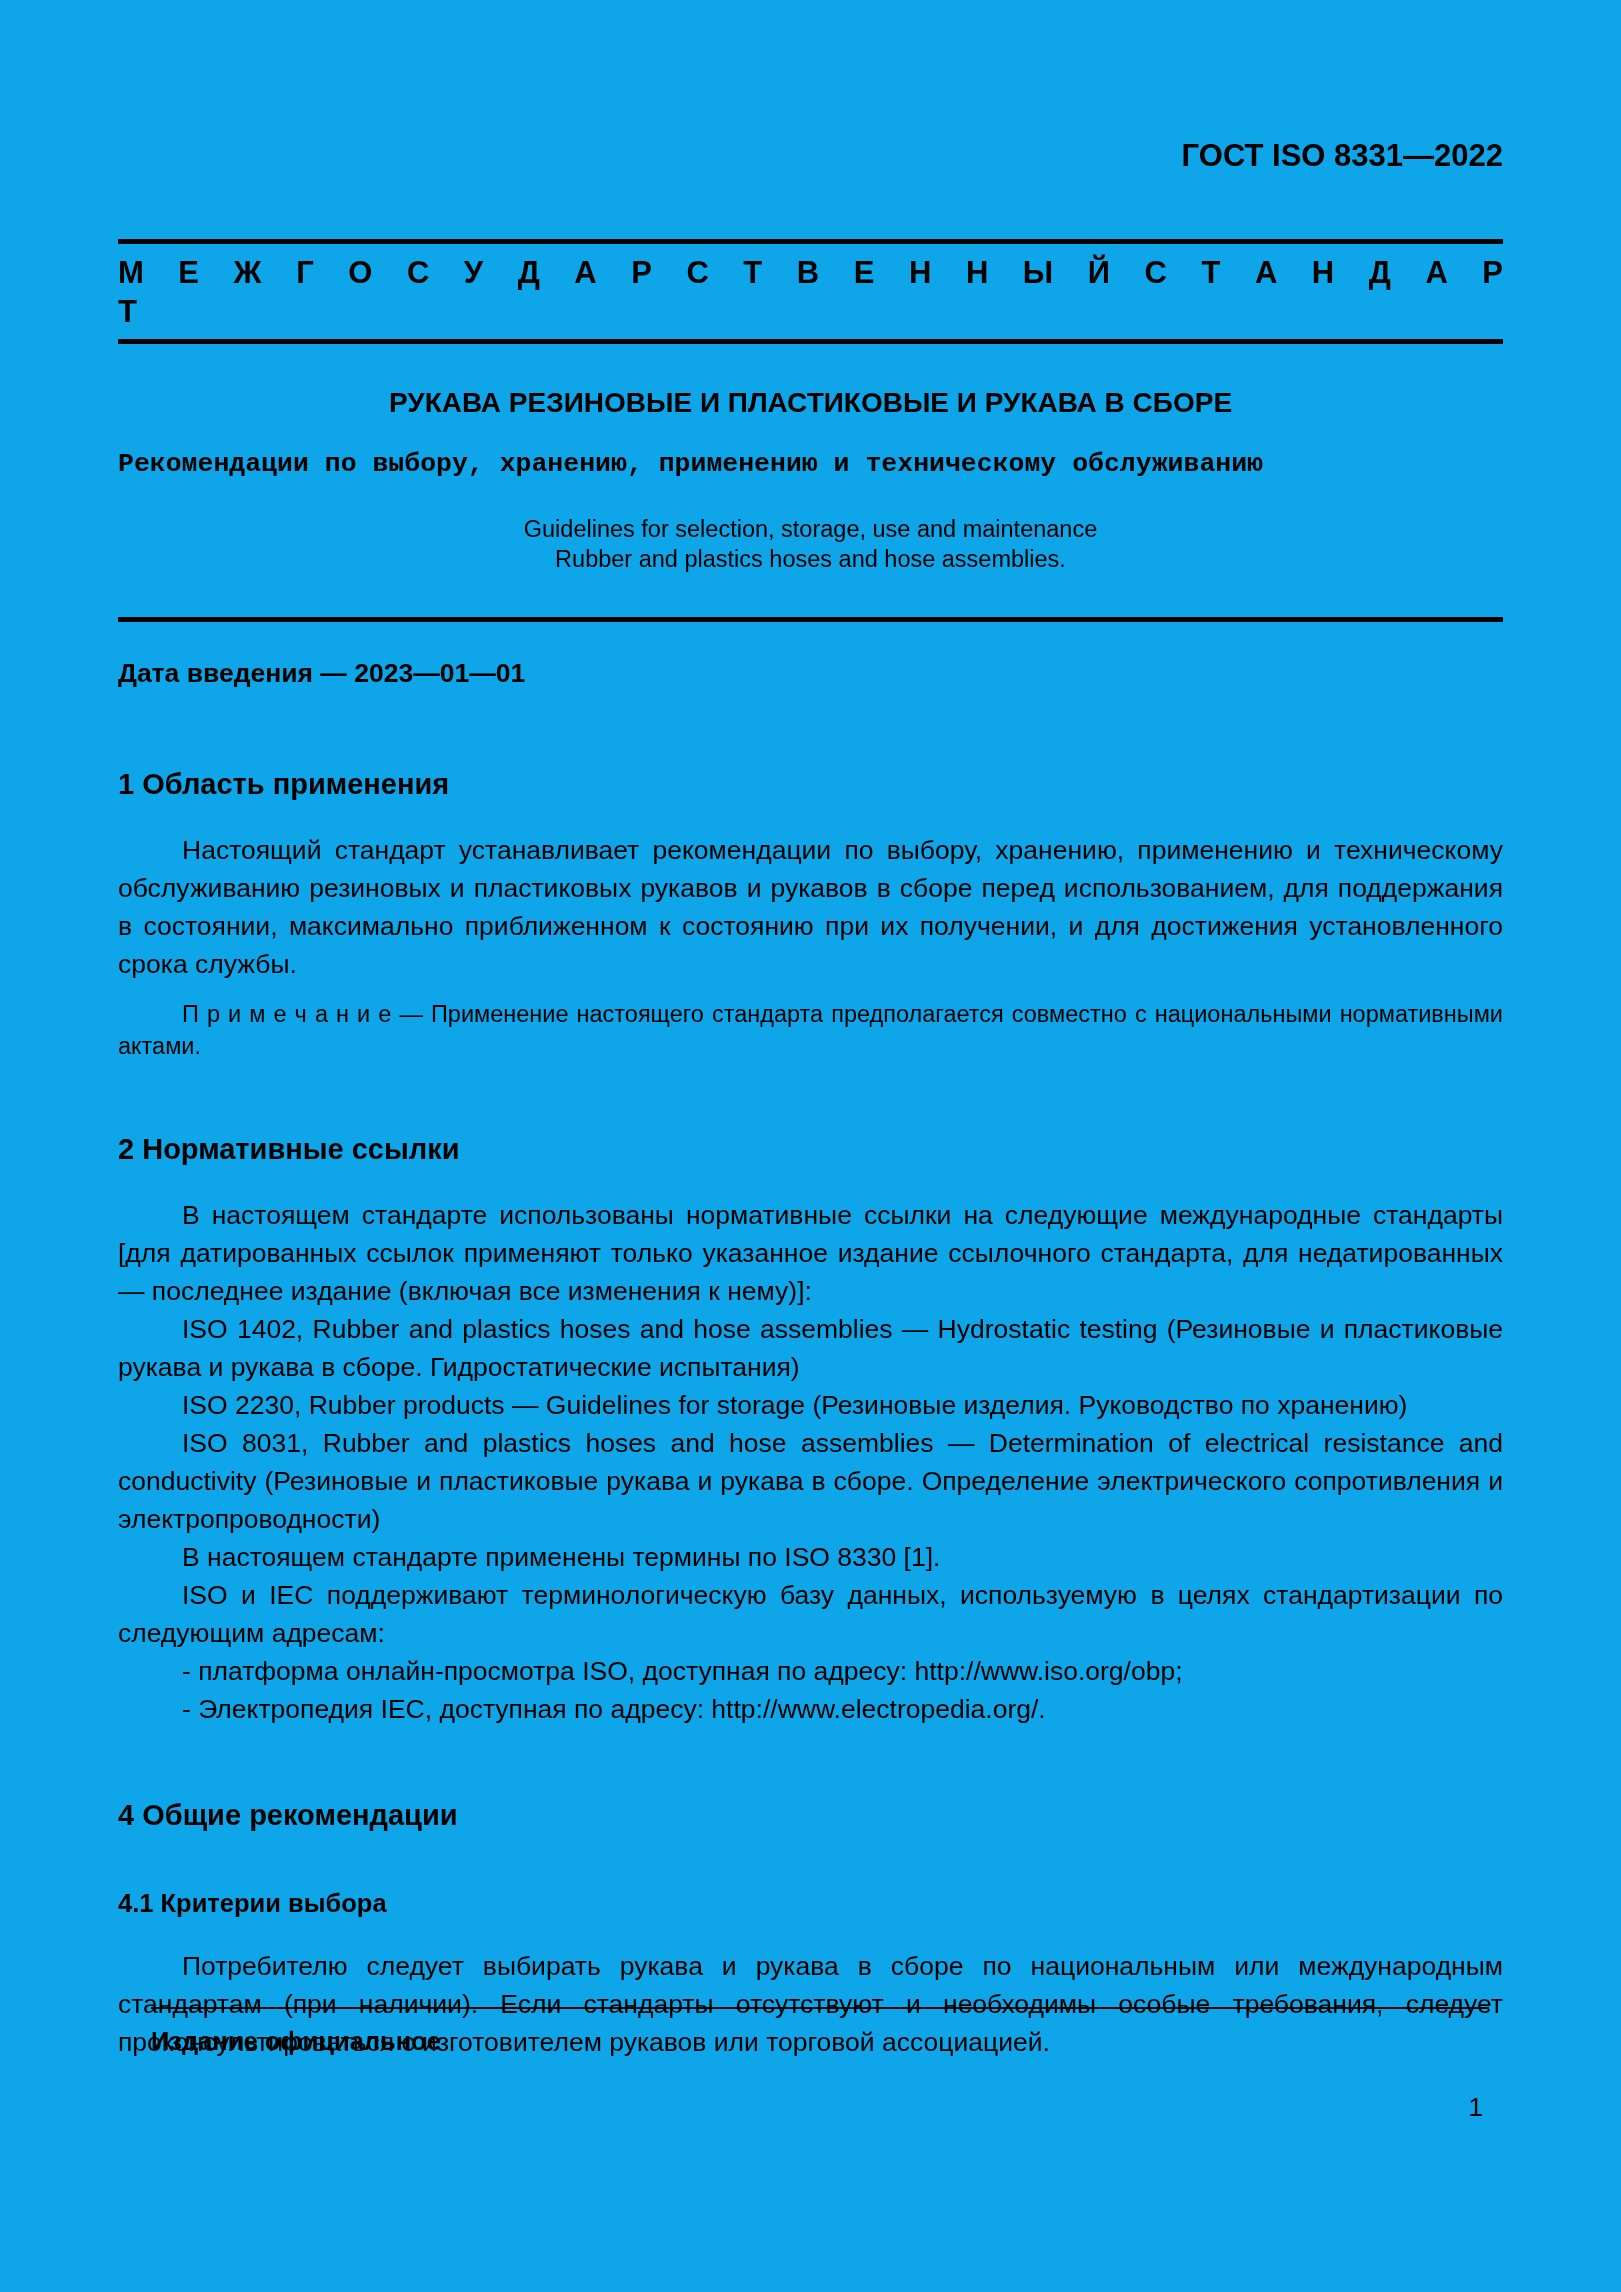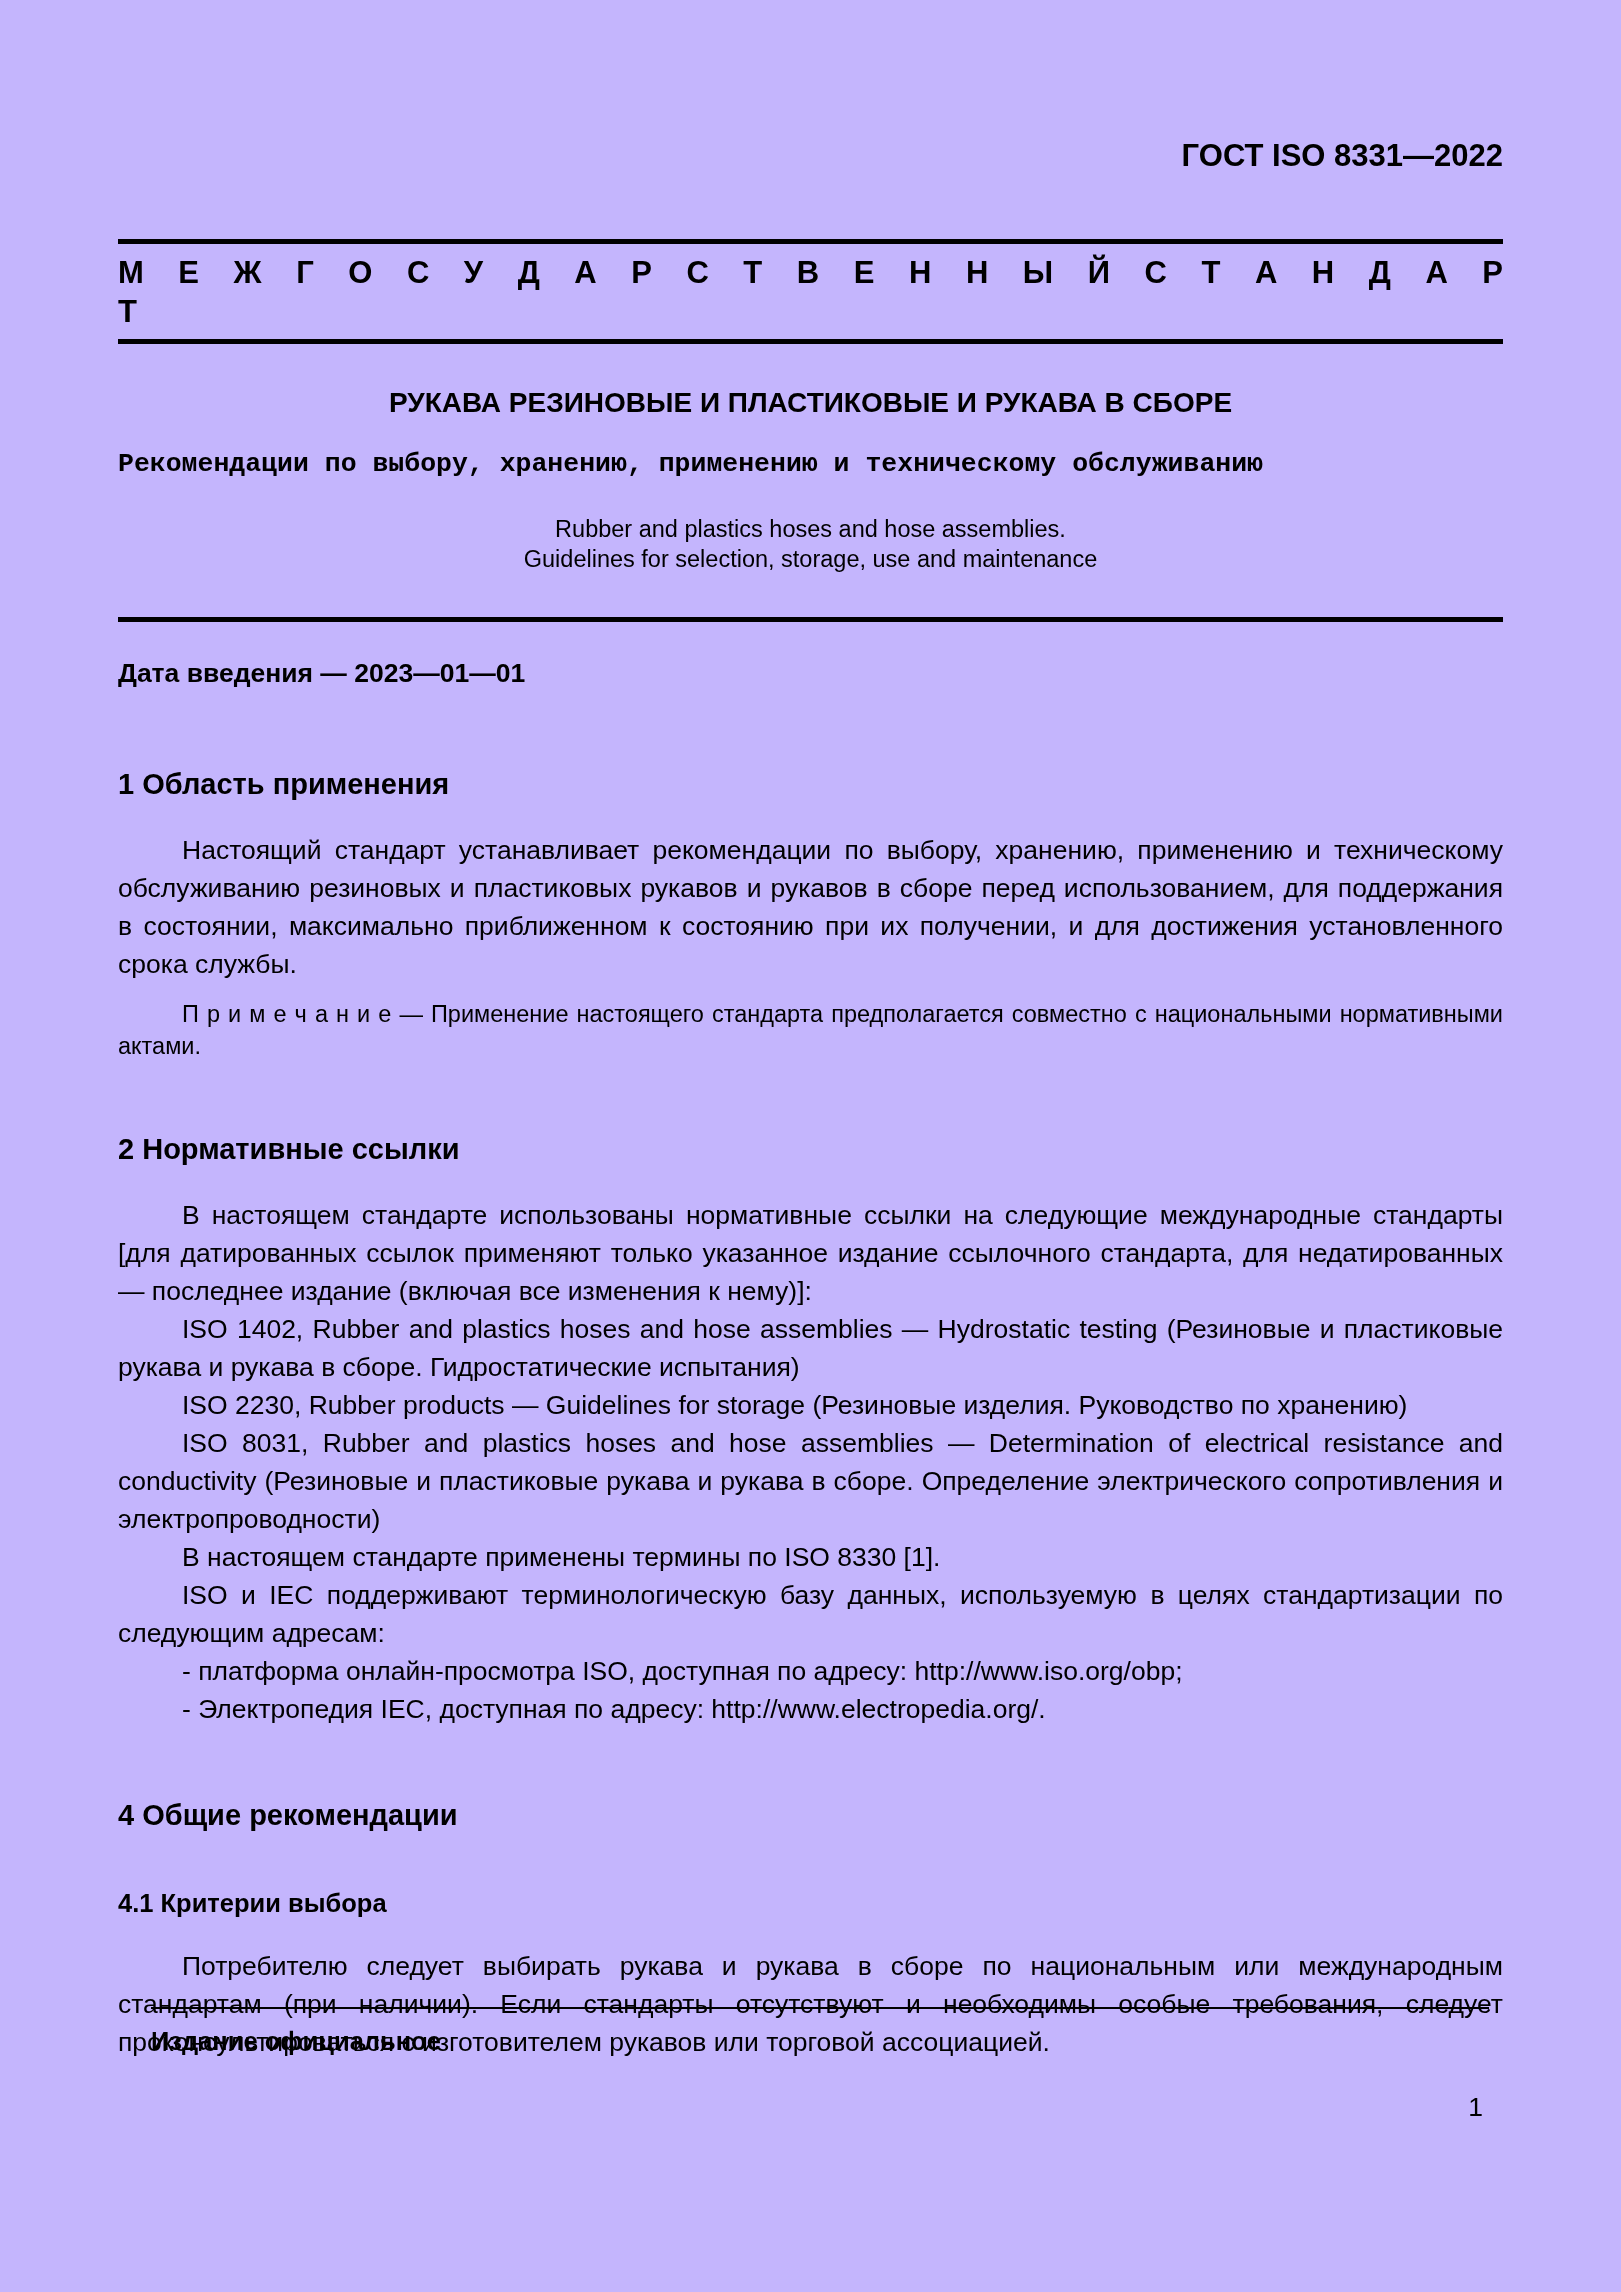--- a/index.html
+++ b/index.html
@@ -3,21 +3,21 @@
 <meta charset="utf-8">
 <style>
   * { box-sizing: border-box; margin: 0; padding: 0; }
   html, body { background: #ffffff; }
   body { font-family: "Liberation Sans", "DejaVu Sans", sans-serif; color: #000; }
 
   .page {
     position: relative;
     width: 1621px;
     height: 2293px;
-    background: #c4b5fd;
+    background: #0ea5e9;
     padding: 137px 118px 0 118px;
     overflow: hidden;
   }
 
   .rule { background: #000; border: 0; }
   .rule.thick { height: 4.9px; }
   .rule.thin { height: 2px; }
 
   .doc-code {
     text-align: right;
@@ -139,22 +139,22 @@
     <div class="doc-code">ГОСТ ISO 8331—2022</div>
     <div class="rule thick rule-top"></div>
     <div class="standard-type">М Е Ж Г О С У Д А Р С Т В Е Н Н Ы Й С Т А Н Д А Р Т</div>
     <div class="rule thick rule-bottom"></div>
   </header>
 
   <section class="title-block">
     <div class="title-main">РУКАВА РЕЗИНОВЫЕ И ПЛАСТИКОВЫЕ И РУКАВА В СБОРЕ</div>
     <div class="title-sub">Рекомендации по выбору, хранению, применению и техническому обслуживанию</div>
     <div class="title-en">
+      <div>Guidelines for selection, storage, use and maintenance</div>
       <div>Rubber and plastics hoses and hose assemblies.</div>
-      <div>Guidelines for selection, storage, use and maintenance</div>
     </div>
   </section>
 
   <div class="rule thick rule-after-title"></div>
 
   <div class="intro-date">Дата введения — 2023—01—01</div>
 
   <section>
     <div class="section-heading">1 Область применения</div>
     <p class="para">Настоящий стандарт устанавливает рекомендации по выбору, хранению, применению и техническому обслуживанию резиновых и пластиковых рукавов и рукавов в сборе перед использованием, для поддержания в состоянии, максимально приближенном к состоянию при их получении, и для достижения установленного срока службы.</p>

